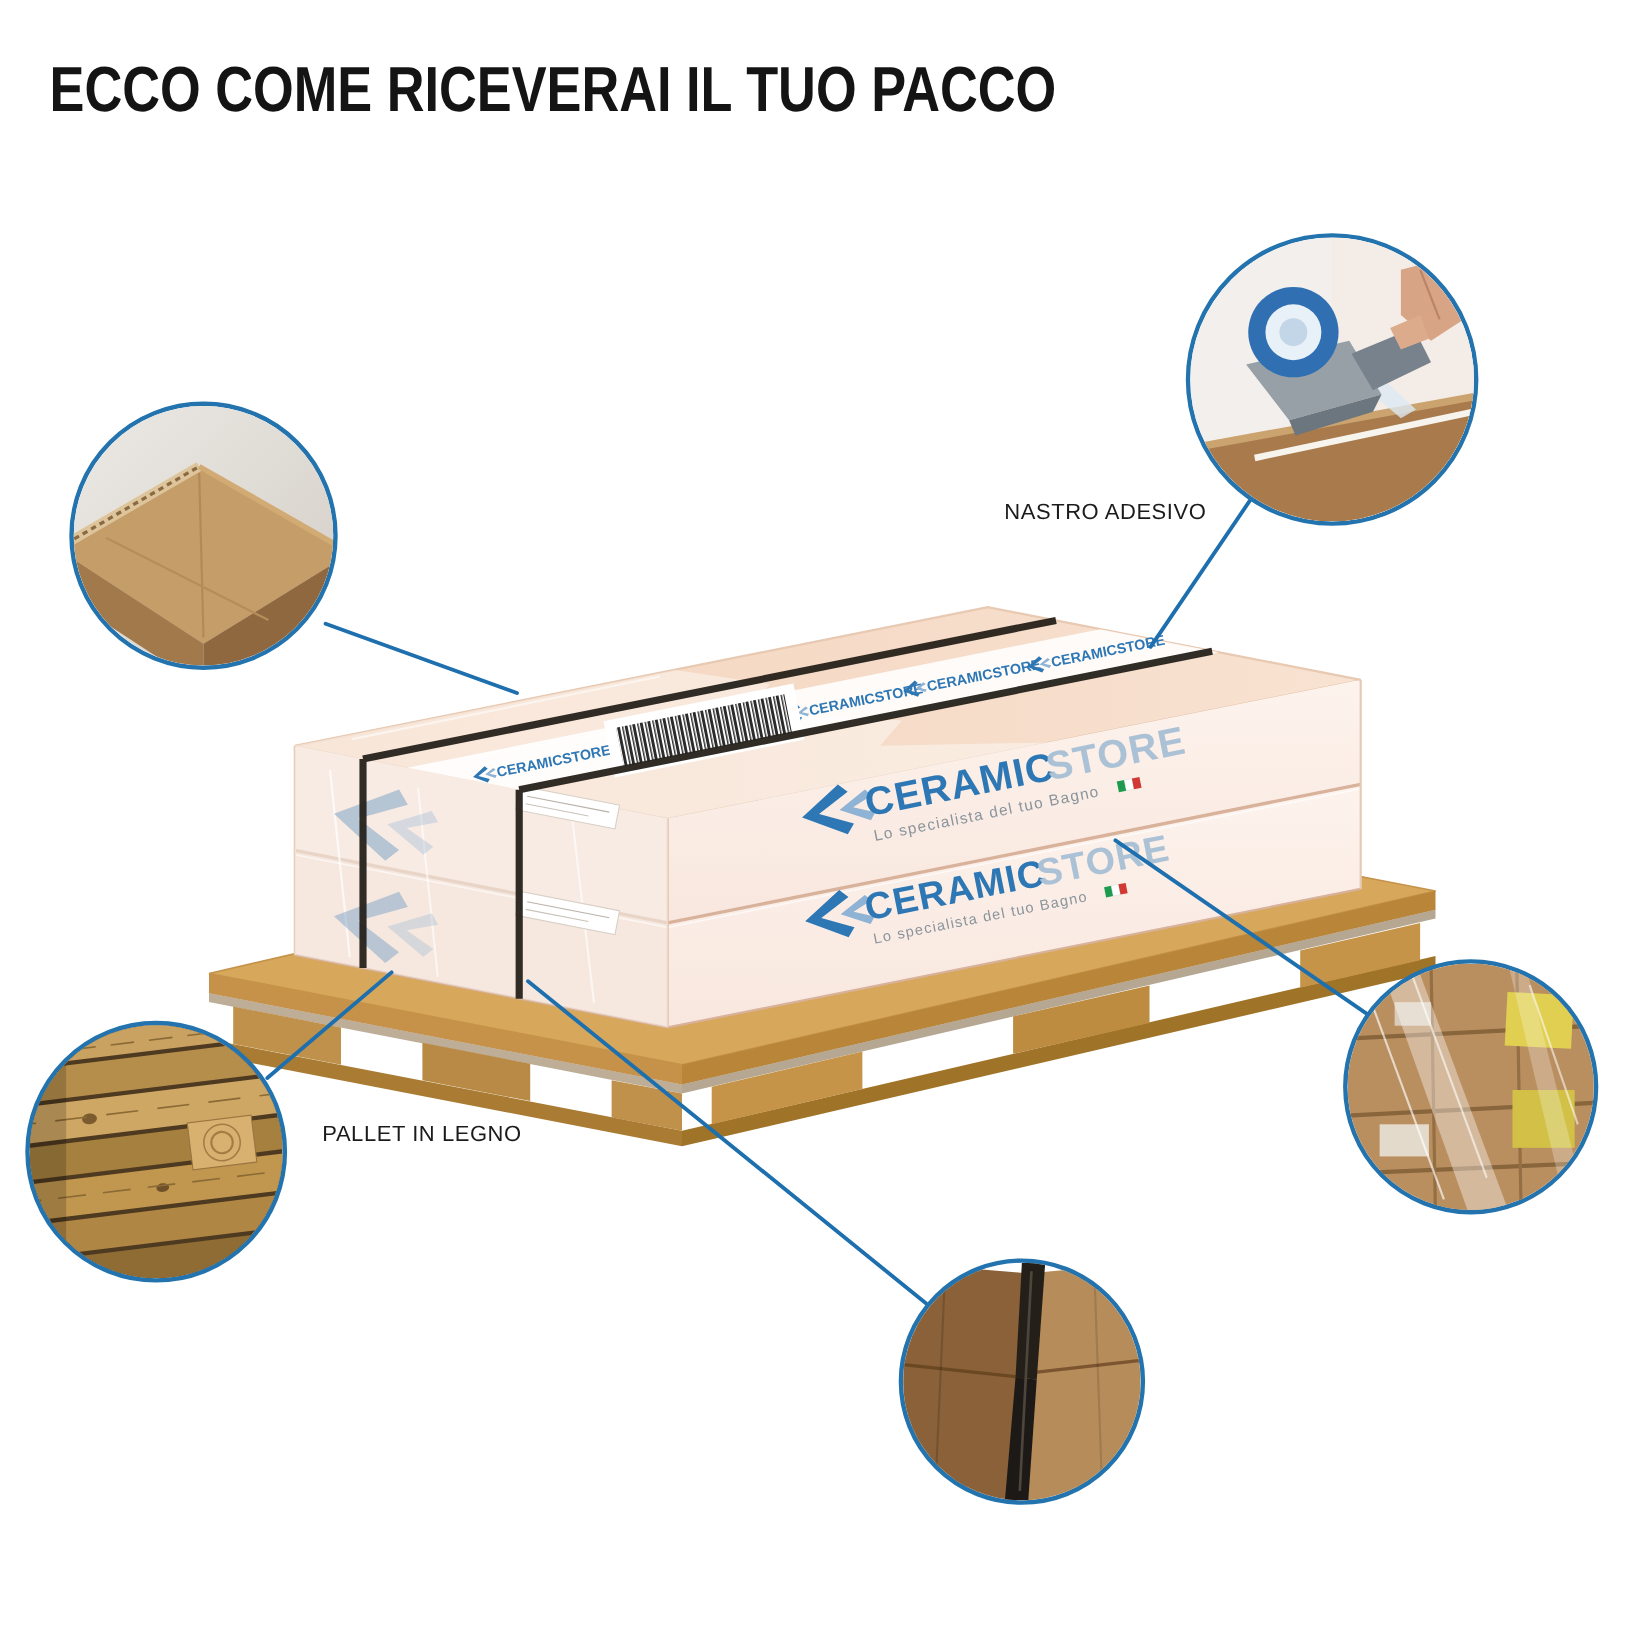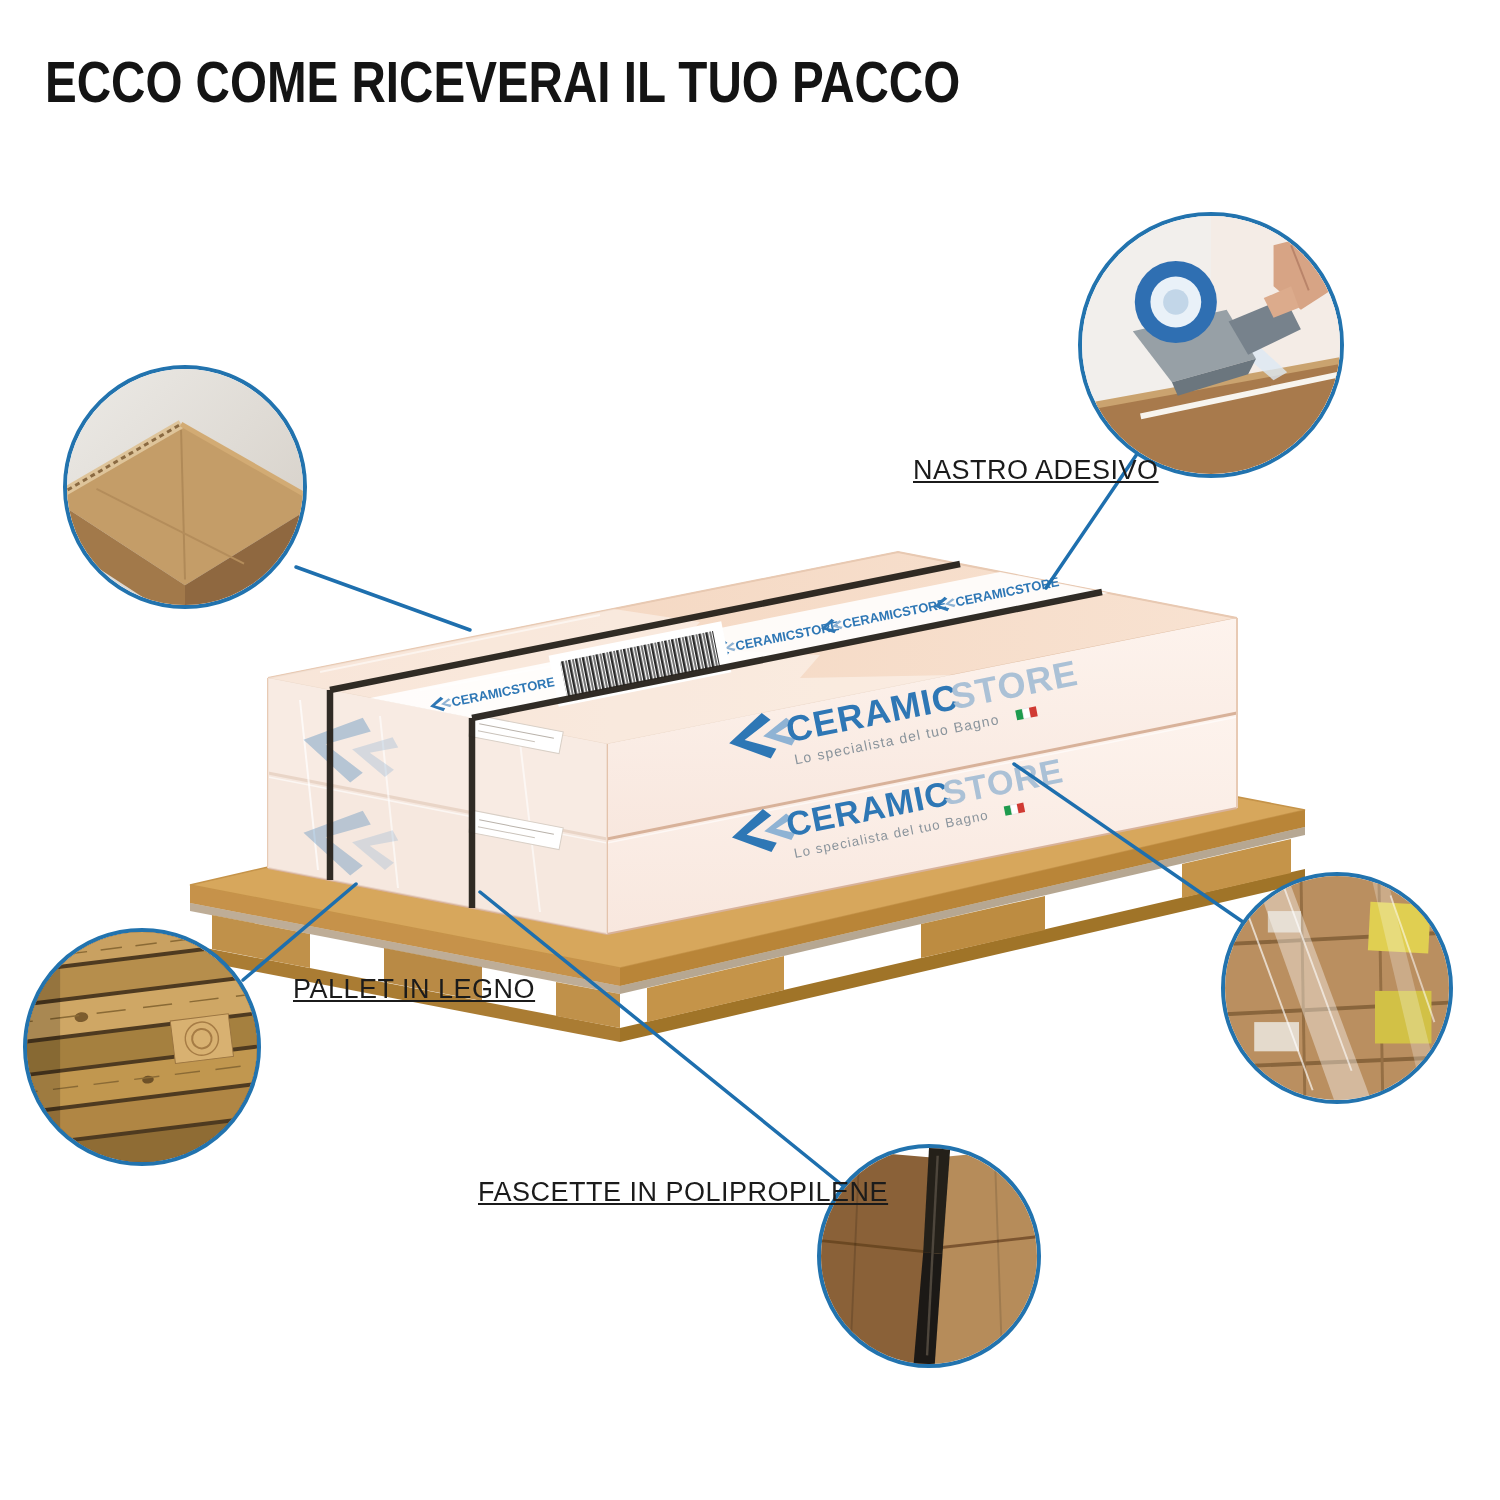--- a/index.html
+++ b/index.html
@@ -2,21 +2,21 @@
 <html><head>
 <meta charset="utf-8">
 <style>
   html,body{margin:0;padding:0;background:#ffffff;}
   .canvas{position:relative;width:1500px;height:1500px;background:#ffffff;overflow:hidden;
           font-family:"Liberation Sans",sans-serif;}
   .scene{position:absolute;left:0;top:0;}
   .scene text{font-family:"Liberation Sans",sans-serif;}
   .title{position:absolute;left:45px;top:48px;font-size:58px;font-weight:bold;color:#141414;
          transform:scaleX(.82);transform-origin:left top;white-space:nowrap;}
-  .label{position:absolute;font-size:27px;color:#1b1b1b;letter-spacing:.5px;white-space:nowrap;text-decoration:underline;}
+  .label{position:absolute;font-size:20px;color:#1b1b1b;letter-spacing:.5px;white-space:nowrap;}
   .photo-circle{position:absolute;border-radius:50%;border:4px solid #2273ae;overflow:hidden;
                 background:#fff;box-sizing:border-box;}
   .photo-circle svg{display:block;width:100%;height:100%;}
 </style>
 </head>
 <body>
 
 <div class="canvas">
 
   <svg class="scene" width="1500" height="1500" viewBox="0 0 1500 1500">
@@ -254,16 +254,15 @@
       <line x1="118" y1="104" x2="224" y2="92" stroke="#7c5530" stroke-width="3"></line>
       <line x1="40" y1="0" x2="30" y2="224" stroke="#000000" stroke-width="2" opacity="0.15"></line>
       <line x1="180" y1="0" x2="188" y2="224" stroke="#000000" stroke-width="2" opacity="0.12"></line>
       <polygon points="112,0 134,0 126,110 106,108" fill="#242019"></polygon>
       <polygon points="106,108 126,110 118,224 96,224" fill="#1c1916"></polygon>
       <line x1="121" y1="8" x2="110" y2="215" stroke="#4e463c" stroke-width="2.5"></line>
     </svg>
   </div>
 
   <div class="label" style="left:913px;top:455px">NASTRO ADESIVO</div>
-  <div class="label" style="left:293px;top:974px">PALLET IN LEGNO</div>
-  <div class="label" style="left:478px;top:1177px">FASCETTE IN POLIPROPILENE</div>
+  <div class="label" style="left:293px;top:1020px">PALLET IN LEGNO</div>
 
 </div>
 
 </body></html>

